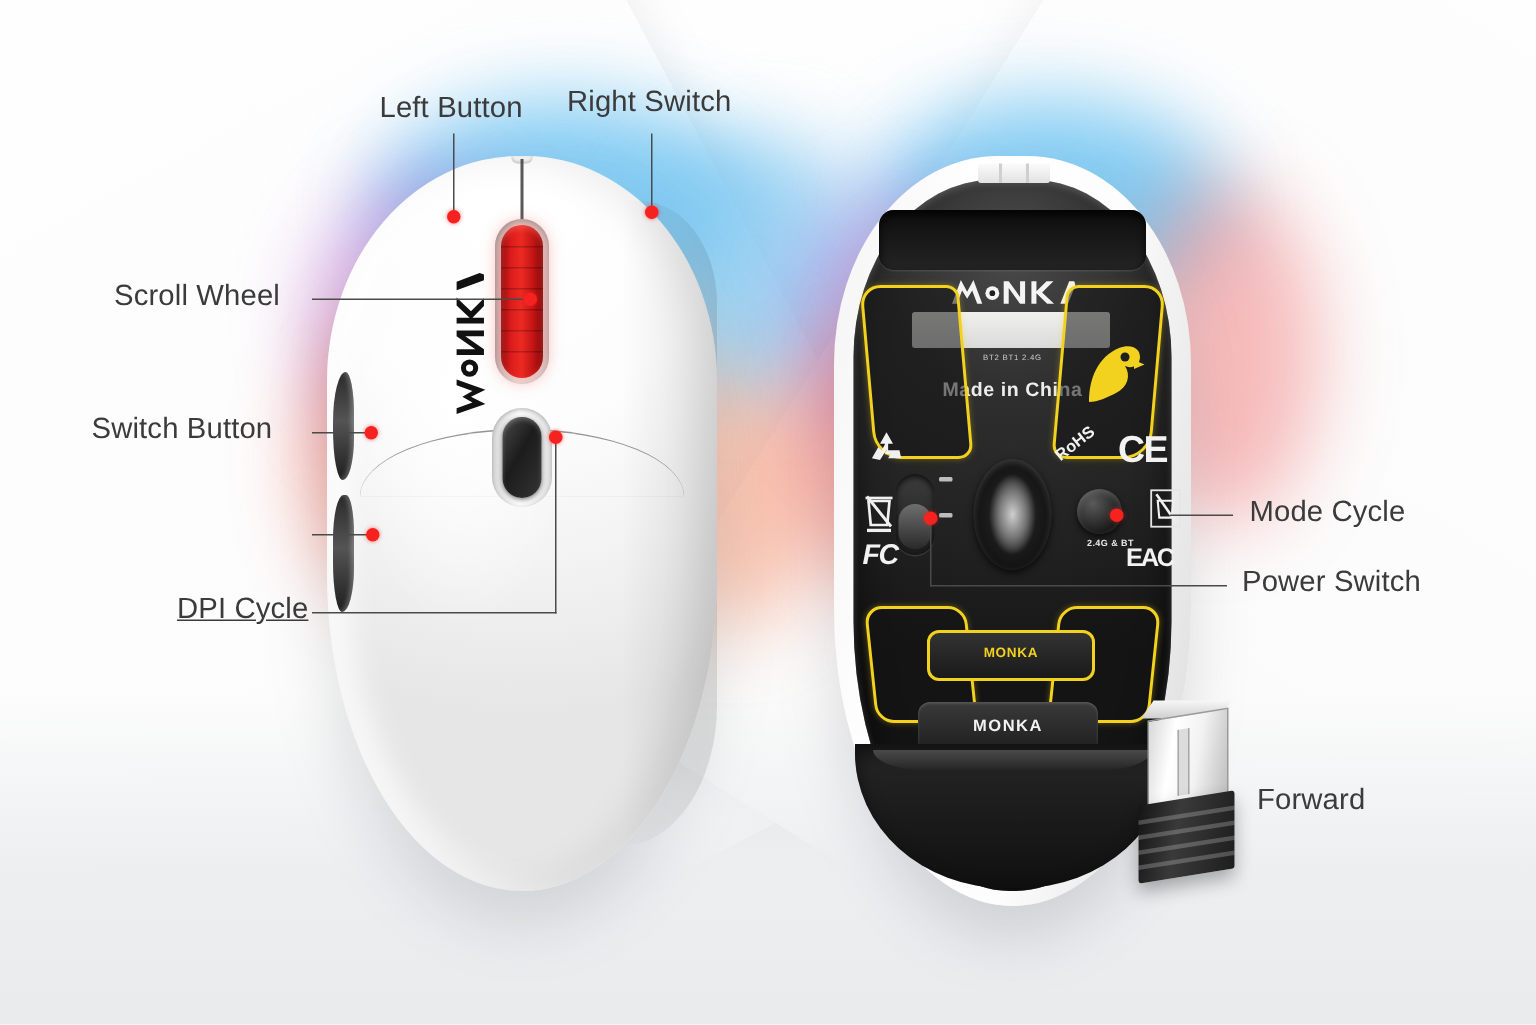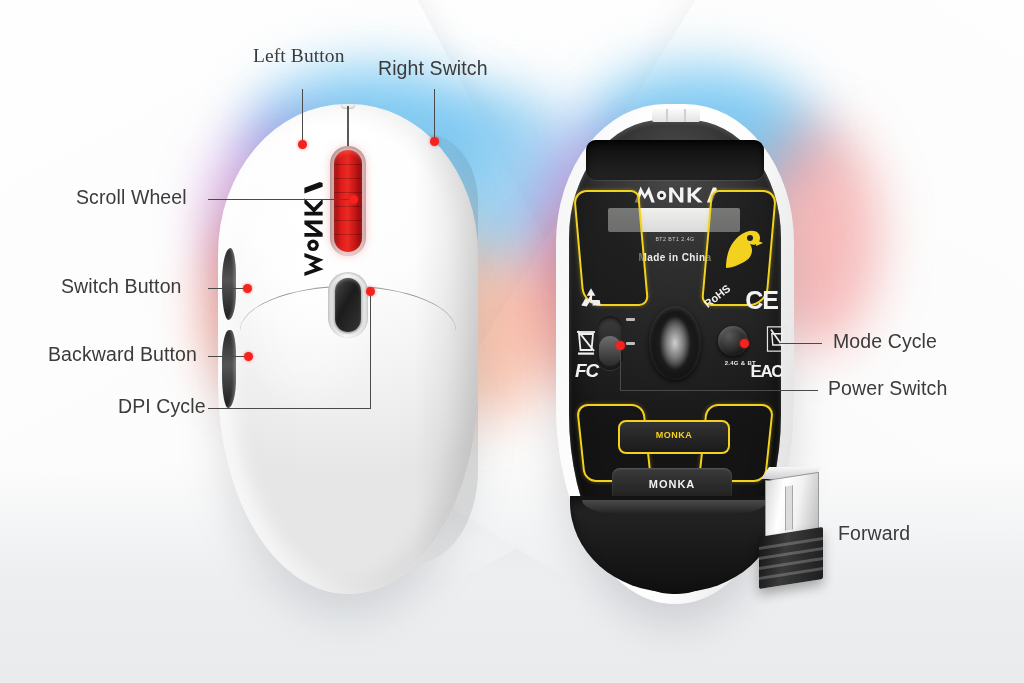--- a/index.html
+++ b/index.html
@@ -253,21 +253,21 @@
       </div>
       <div style="color:#f0f0f0;font-size:13px;font-weight:700;letter-spacing:1.4px;margin-top:-1px;
                   font-family:'Liberation Sans',sans-serif;">G955W</div>
       <div style="color:#d9d9d9;font-size:6.6px;letter-spacing:.4px;margin-top:2px;">1200-2400-4800-8000-10000</div>
     </div>
 
     <div class="label-plate"></div>
     <div style="position:absolute;left:0;right:0;top:132px;text-align:center;color:#cfcfcf;
                 font-size:5.2px;letter-spacing:.5px;">BT2  BT1 2.4G</div>
     <div style="position:absolute;left:0;right:0;top:148px;text-align:center;color:#ededed;
-                font-size:10px;font-weight:700;letter-spacing:.4px;">Made in China</div>
+                font-size:13px;font-weight:700;letter-spacing:.4px;">Made in China</div>
 
     <div class="skate" id="skate-tl"></div>
     <div class="skate" id="skate-tr"></div>
     <div class="skate" id="skate-bl"></div>
     <div class="skate" id="skate-br"></div>
 
     <svg style="position:absolute;right:30px;top:118px;" width="44" height="54" viewBox="0 0 44 54">
       <path d="M6 46 C6 30 12 16 26 10 C34 7 40 10 40 16 C40 22 34 24 30 22 C34 28 32 36 24 40 C18 43 12 46 6 46 Z" fill="#f2d21f"></path>
       <circle cx="30" cy="16" r="3" fill="#1f1f1f"></circle>
       <path d="M36 18 L43 21 L36 24 Z" fill="#f2d21f"></path>
@@ -324,41 +324,40 @@
     <div class="usb-metal"></div>
     <div class="usb-tongue"></div>
     <div class="usb-body">
       <i class="usb-rib" style="top:10px"></i>
         <i class="usb-rib" style="top:20px"></i>
       <i class="usb-rib" style="top:30px"></i>
         <i class="usb-rib" style="top:40px"></i>
     </div>
   </div>
 
-  <div class="callout-label" style="left:253px;top:46px;font-family:Liberation Serif, serif;">Left Button</div>
+  <div class="callout-label" style="left:253px;top:63px;">Left Button</div>
   <div class="lead lead-v" style="left:302px;top:89px;height:56px;"></div>
   <div class="dot" style="left:298px;top:140px;"></div>
 
   <div class="callout-label" style="left:378px;top:59px;">Right Switch</div>
   <div class="lead lead-v" style="left:434px;top:89px;height:52px;"></div>
   <div class="dot" style="left:430px;top:137px;"></div>
 
   <div class="callout-label" style="left:76px;top:188px;">Scroll Wheel</div>
   <div class="lead lead-h" style="left:208px;top:199px;width:145px;"></div>
   <div class="dot" style="left:349px;top:195px;"></div>
 
   <div class="callout-label" style="left:61px;top:277px;">Switch Button</div>
   <div class="lead lead-h" style="left:208px;top:288px;width:39px;"></div>
   <div class="dot" style="left:243px;top:284px;"></div>
 
-  <div class="callout-label" style="left:48px;top:345px;">Backward Button</div>
   <div class="lead lead-h" style="left:208px;top:356px;width:40px;"></div>
   <div class="dot" style="left:244px;top:352px;"></div>
 
-  <div class="callout-label" style="left:118px;top:397px;">DPI Cycle</div>
+  <div class="callout-label" style="left:118px;top:397px;text-decoration:underline;">DPI Cycle</div>
   <div class="lead lead-h" style="left:208px;top:408px;width:163px;"></div>
   <div class="lead lead-v" style="left:370px;top:292px;height:117px;"></div>
   <div class="dot" style="left:366px;top:287px;"></div>
 
   <div class="callout-label" style="left:833px;top:332px;">Mode Cycle</div>
   <div class="lead lead-h" style="left:780px;top:343px;width:42px;"></div>
   <div class="dot" style="left:740px;top:339px;"></div>
 
   <div class="callout-label" style="left:828px;top:379px;">Power Switch</div>
   <div class="lead lead-h" style="left:620px;top:390px;width:198px;"></div>

